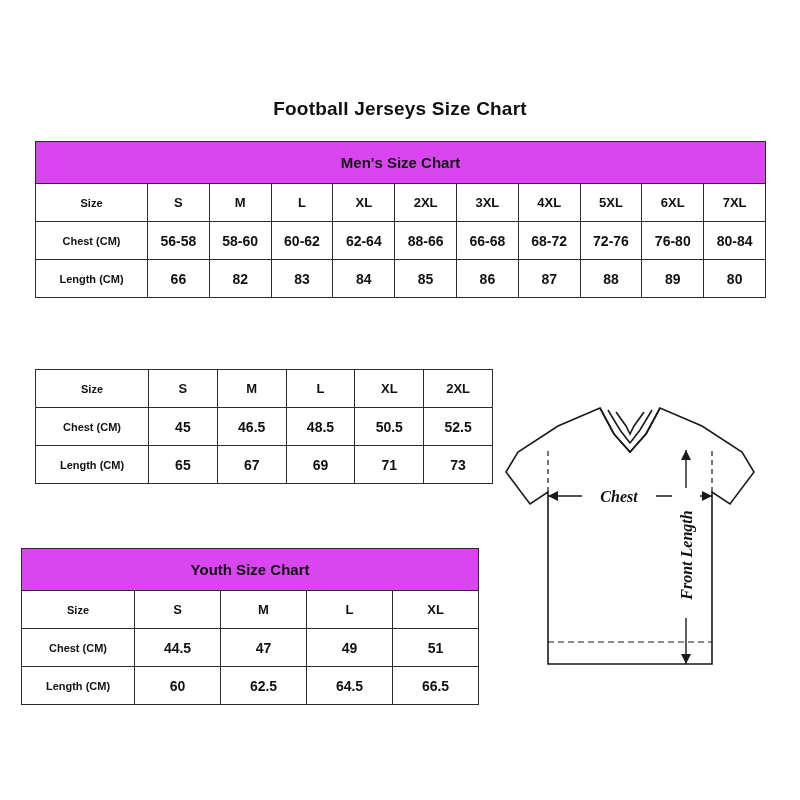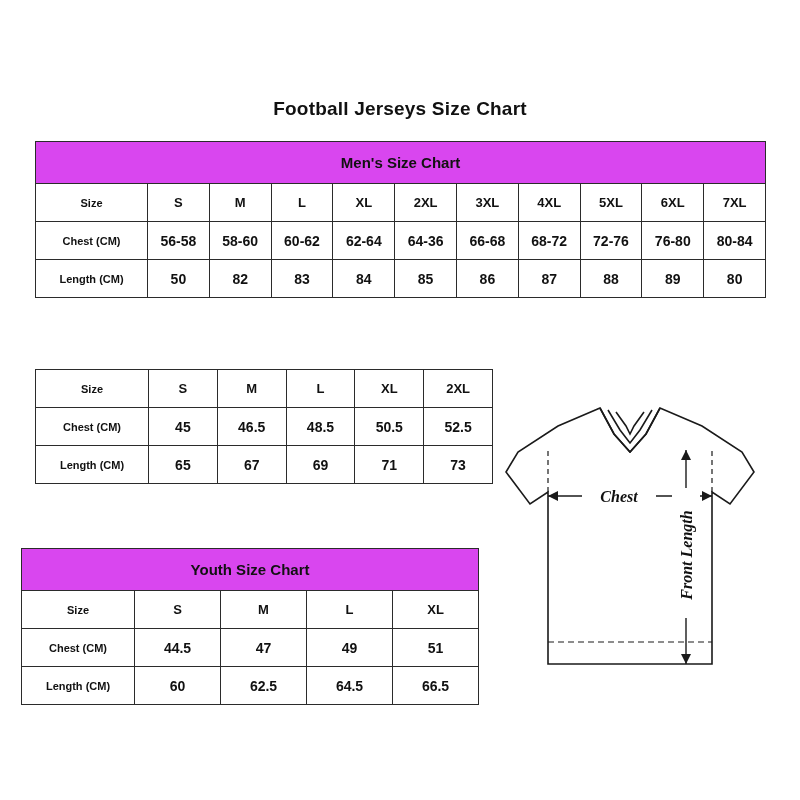--- a/index.html
+++ b/index.html
@@ -153,30 +153,30 @@
           <td class="col-head">5XL</td>
           <td class="col-head">6XL</td>
           <td class="col-head">7XL</td>
         </tr>
         <tr>
           <td class="row-label">Chest (CM)</td>
           <td class="value">56-58</td>
           <td class="value">58-60</td>
           <td class="value">60-62</td>
           <td class="value">62-64</td>
-          <td class="value">64-36</td>
+          <td class="value">88-66</td>
           <td class="value">66-68</td>
           <td class="value">68-72</td>
           <td class="value">72-76</td>
           <td class="value">76-80</td>
           <td class="value">80-84</td>
         </tr>
         <tr>
           <td class="row-label">Length (CM)</td>
-          <td class="value">50</td>
+          <td class="value">66</td>
           <td class="value">82</td>
           <td class="value">83</td>
           <td class="value">84</td>
           <td class="value">85</td>
           <td class="value">86</td>
           <td class="value">87</td>
           <td class="value">88</td>
           <td class="value">89</td>
           <td class="value">80</td>
         </tr>

